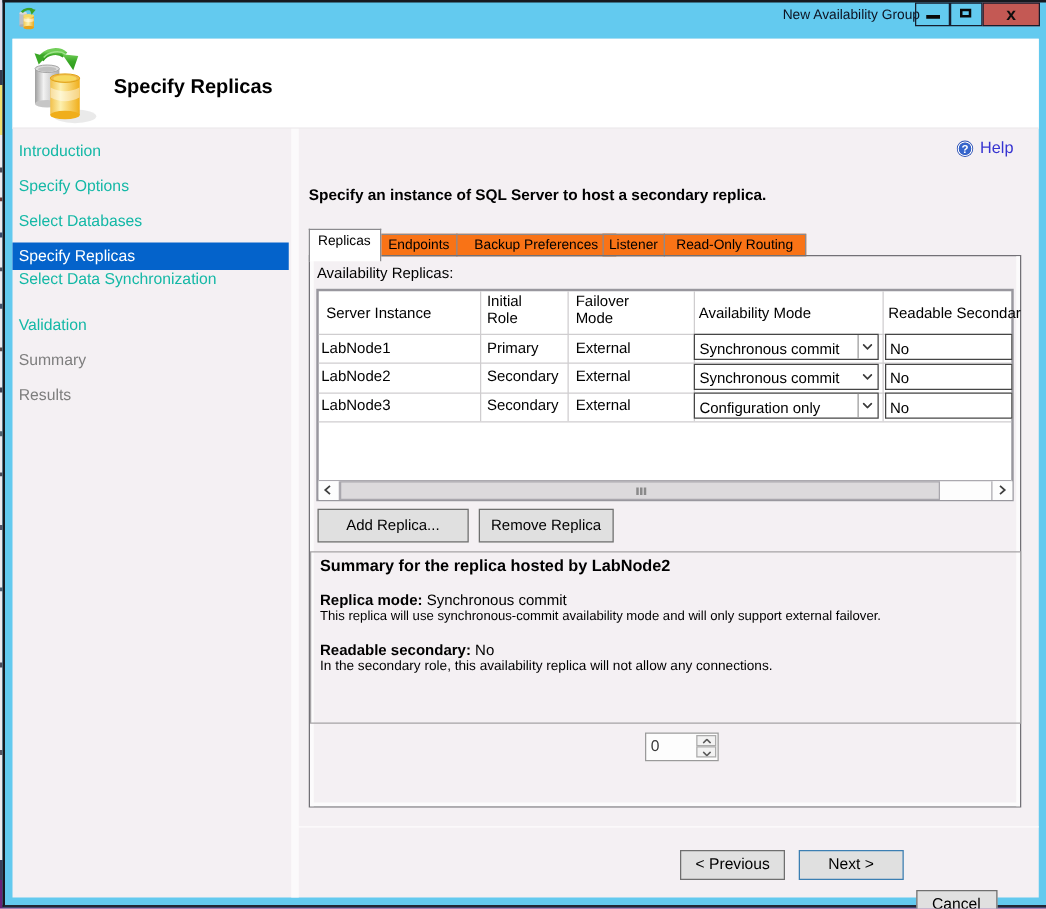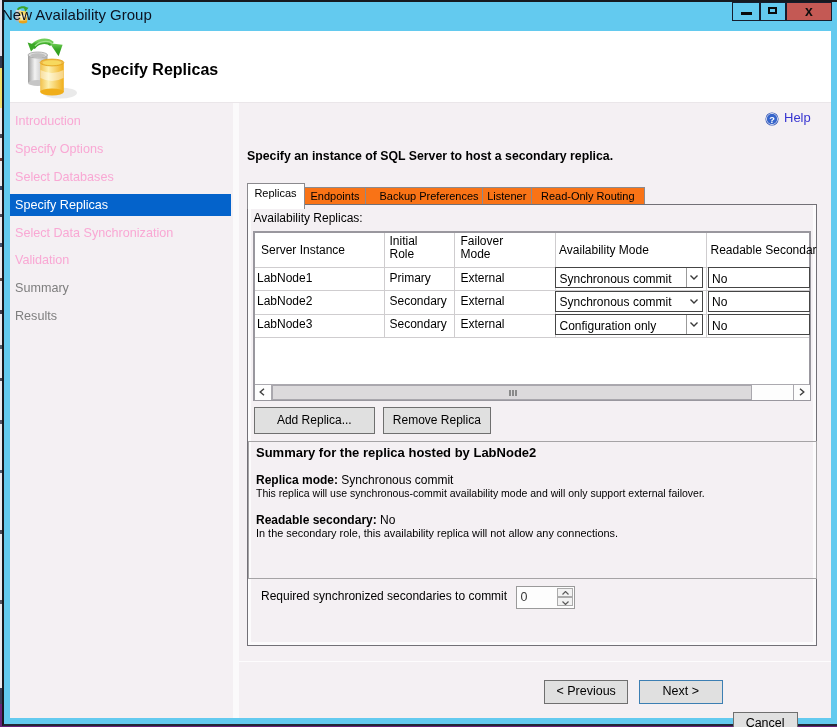--- a/index.html
+++ b/index.html
@@ -2,27 +2,27 @@
 <html><head>
 <meta charset="utf-8">
 <style>
   html,body{margin:0;padding:0;}
   #canvas{position:relative;width:837px;height:727px;overflow:hidden;
     font-family:"Liberation Sans",sans-serif;background:#68217A;}
   .abs{position:absolute;}
   #win{position:absolute;left:2px;top:0;width:835px;height:726px;
     background:#63CAEF;border-top:2px solid #16191F;border-left:2px solid #16191F;
     border-bottom:2px solid #232736;box-sizing:border-box;}
-  #title{position:absolute;left:2px;top:6px;width:734px;text-align:left;
-    font-size:15px;color:#0D1220;}
+  #title{position:absolute;left:2px;top:6px;width:734px;text-align:right;
+    font-size:11px;color:#0D1220;}
   .tbtn{position:absolute;top:2px;height:19px;border:1px solid #161D2E;box-sizing:border-box;}
   #interior{position:absolute;left:10px;top:31px;width:821px;height:687px;background:#F4F0F3;}
   #header{position:absolute;left:10px;top:31px;width:821px;height:71px;background:#FFFFFF;
     border-bottom:1px solid #EAE6E9;}
-  .navitem{position:absolute;left:15px;height:16px;line-height:16px;font-size:12.6px;color:#f9a8d4;white-space:nowrap;}
+  .navitem{position:absolute;left:15px;height:16px;line-height:16px;font-size:12.6px;color:#14b8a6;white-space:nowrap;}
   .navgray{color:#7E7E7E;}
   #navsel{position:absolute;left:10px;top:194px;width:221px;height:22px;background:#0463CB;}
   .tab{position:absolute;box-sizing:border-box;border:1px solid #8B8A8E;background:#f97316;
     font-size:11px;color:#000;text-align:center;}
   .gline{position:absolute;background:#CFCDCF;}
   .cell{position:absolute;font-size:12px;color:#000;white-space:nowrap;}
   .combo{position:absolute;box-sizing:border-box;border:1px solid #454545;background:#fff;}
   .btn{position:absolute;box-sizing:border-box;border:1px solid #6F6F6F;background:#E0E0E0;
     font-size:12.5px;color:#000;text-align:center;}
   .sbtn{position:absolute;box-sizing:border-box;border:1px solid #9A9A9A;background:#F6F6F6;}
@@ -124,21 +124,21 @@
     <path d="M25.8 5.3 L38.6 6.8 L34.6 18.2 Z" fill="url(#ag)"></path>
     <path d="M11 8 C15 3 24 2 28.5 5.5" fill="none" stroke="#A4E691" stroke-width="1.3" opacity="0.9"></path>
   </svg>
   <div class="abs" style="left:91px;top:61px;font-size:16px;font-weight:bold;color:#000;">Specify Replicas</div>
 
   <div class="navitem" style="top:113.4px;">Introduction</div>
   <div class="navitem" style="top:141.2px;">Specify Options</div>
   <div class="navitem" style="top:169px;">Select Databases</div>
   <div id="navsel"></div>
   <div class="navitem" style="top:196.8px;color:#fff;z-index:2;">Specify Replicas</div>
-  <div class="navitem" style="top:225px;text-align:right;">Select Data Synchronization</div>
+  <div class="navitem" style="top:215px;text-align:right;">Select Data Synchronization</div>
   <div class="navitem" style="top:252.4px;">Validation</div>
   <div class="navitem navgray" style="top:280.2px;">Summary</div>
   <div class="navitem navgray" style="top:308px;">Results</div>
 
   <div class="abs" style="left:233px;top:103px;width:6px;height:615px;background:#FBFAFB"></div>
 
   <svg class="abs" style="left:764.5px;top:111.5px" width="14" height="14" viewBox="0 0 16 16">
     <circle cx="8" cy="8" r="7.5" fill="#2B50B4"></circle>
     <circle cx="8" cy="8" r="6.2" fill="none" stroke="#FFFFFF" stroke-width="1"></circle>
     <circle cx="8" cy="8" r="5.6" fill="#3565CC"></circle>
@@ -237,21 +237,20 @@
   <div class="btn" style="left:382.5px;top:407.4px;width:108.7px;height:26.4px;line-height:24.4px;font-size:12px;">Remove Replica</div>
   <div class="btn" style="left:254px;top:407.4px;width:120.6px;height:26.4px;line-height:24.4px;font-size:12px;">Add Replica...</div>
 
   <div class="abs" style="left:248px;top:441px;width:569px;height:137.5px;box-sizing:border-box;border:1px solid #A5A3A5;"></div>
   <div class="abs" style="left:256px;top:445px;font-size:13px;font-weight:bold;">Summary for the replica hosted by LabNode2</div>
   <div class="abs" style="left:256px;top:472.5px;font-size:12px;"><b>Replica mode:</b> Synchronous commit</div>
   <div class="abs" style="left:256px;top:487px;font-size:10.5px;">This replica will use synchronous-commit availability mode and will only support external failover.</div>
   <div class="abs" style="left:256px;top:513px;font-size:12px;"><b>Readable secondary:</b> No</div>
   <div class="abs" style="left:256px;top:526.5px;font-size:10.9px;">In the secondary role, this availability replica will not allow any connections.</div>
 
-  <div class="abs" style="left:261px;top:588.5px;font-size:12px;">Required synchronized secondaries to commit</div>
   <div class="abs" style="left:516px;top:586px;width:58.5px;height:22.5px;box-sizing:border-box;border:1.5px solid #9A9A9A;background:#FDFDFD;">
     <div class="abs" style="left:3.5px;top:3px;font-size:12.5px;color:#3A3A3A;">0</div>
     <div class="sbtn" style="right:1px;top:1px;width:16px;height:8.7px;background:#F2F2F2;border-color:#ABABAB;">
       <svg class="abs" style="left:4.5px;top:2px" width="7" height="4" viewBox="0 0 7 4">
           <path d="M0.5 3.5 L3.5 0.5 L6.5 3.5" fill="none" stroke="#5A5A5A" stroke-width="1.2"></path>
         </svg>
     </div>
     <div class="sbtn" style="right:1px;top:10.3px;width:16px;height:8.7px;background:#F2F2F2;border-color:#ABABAB;">
       <svg class="abs" style="left:4.5px;top:2.5px" width="7" height="4" viewBox="0 0 7 4">
           <path d="M0.5 0.5 L3.5 3.5 L6.5 0.5" fill="none" stroke="#5A5A5A" stroke-width="1.2"></path>

